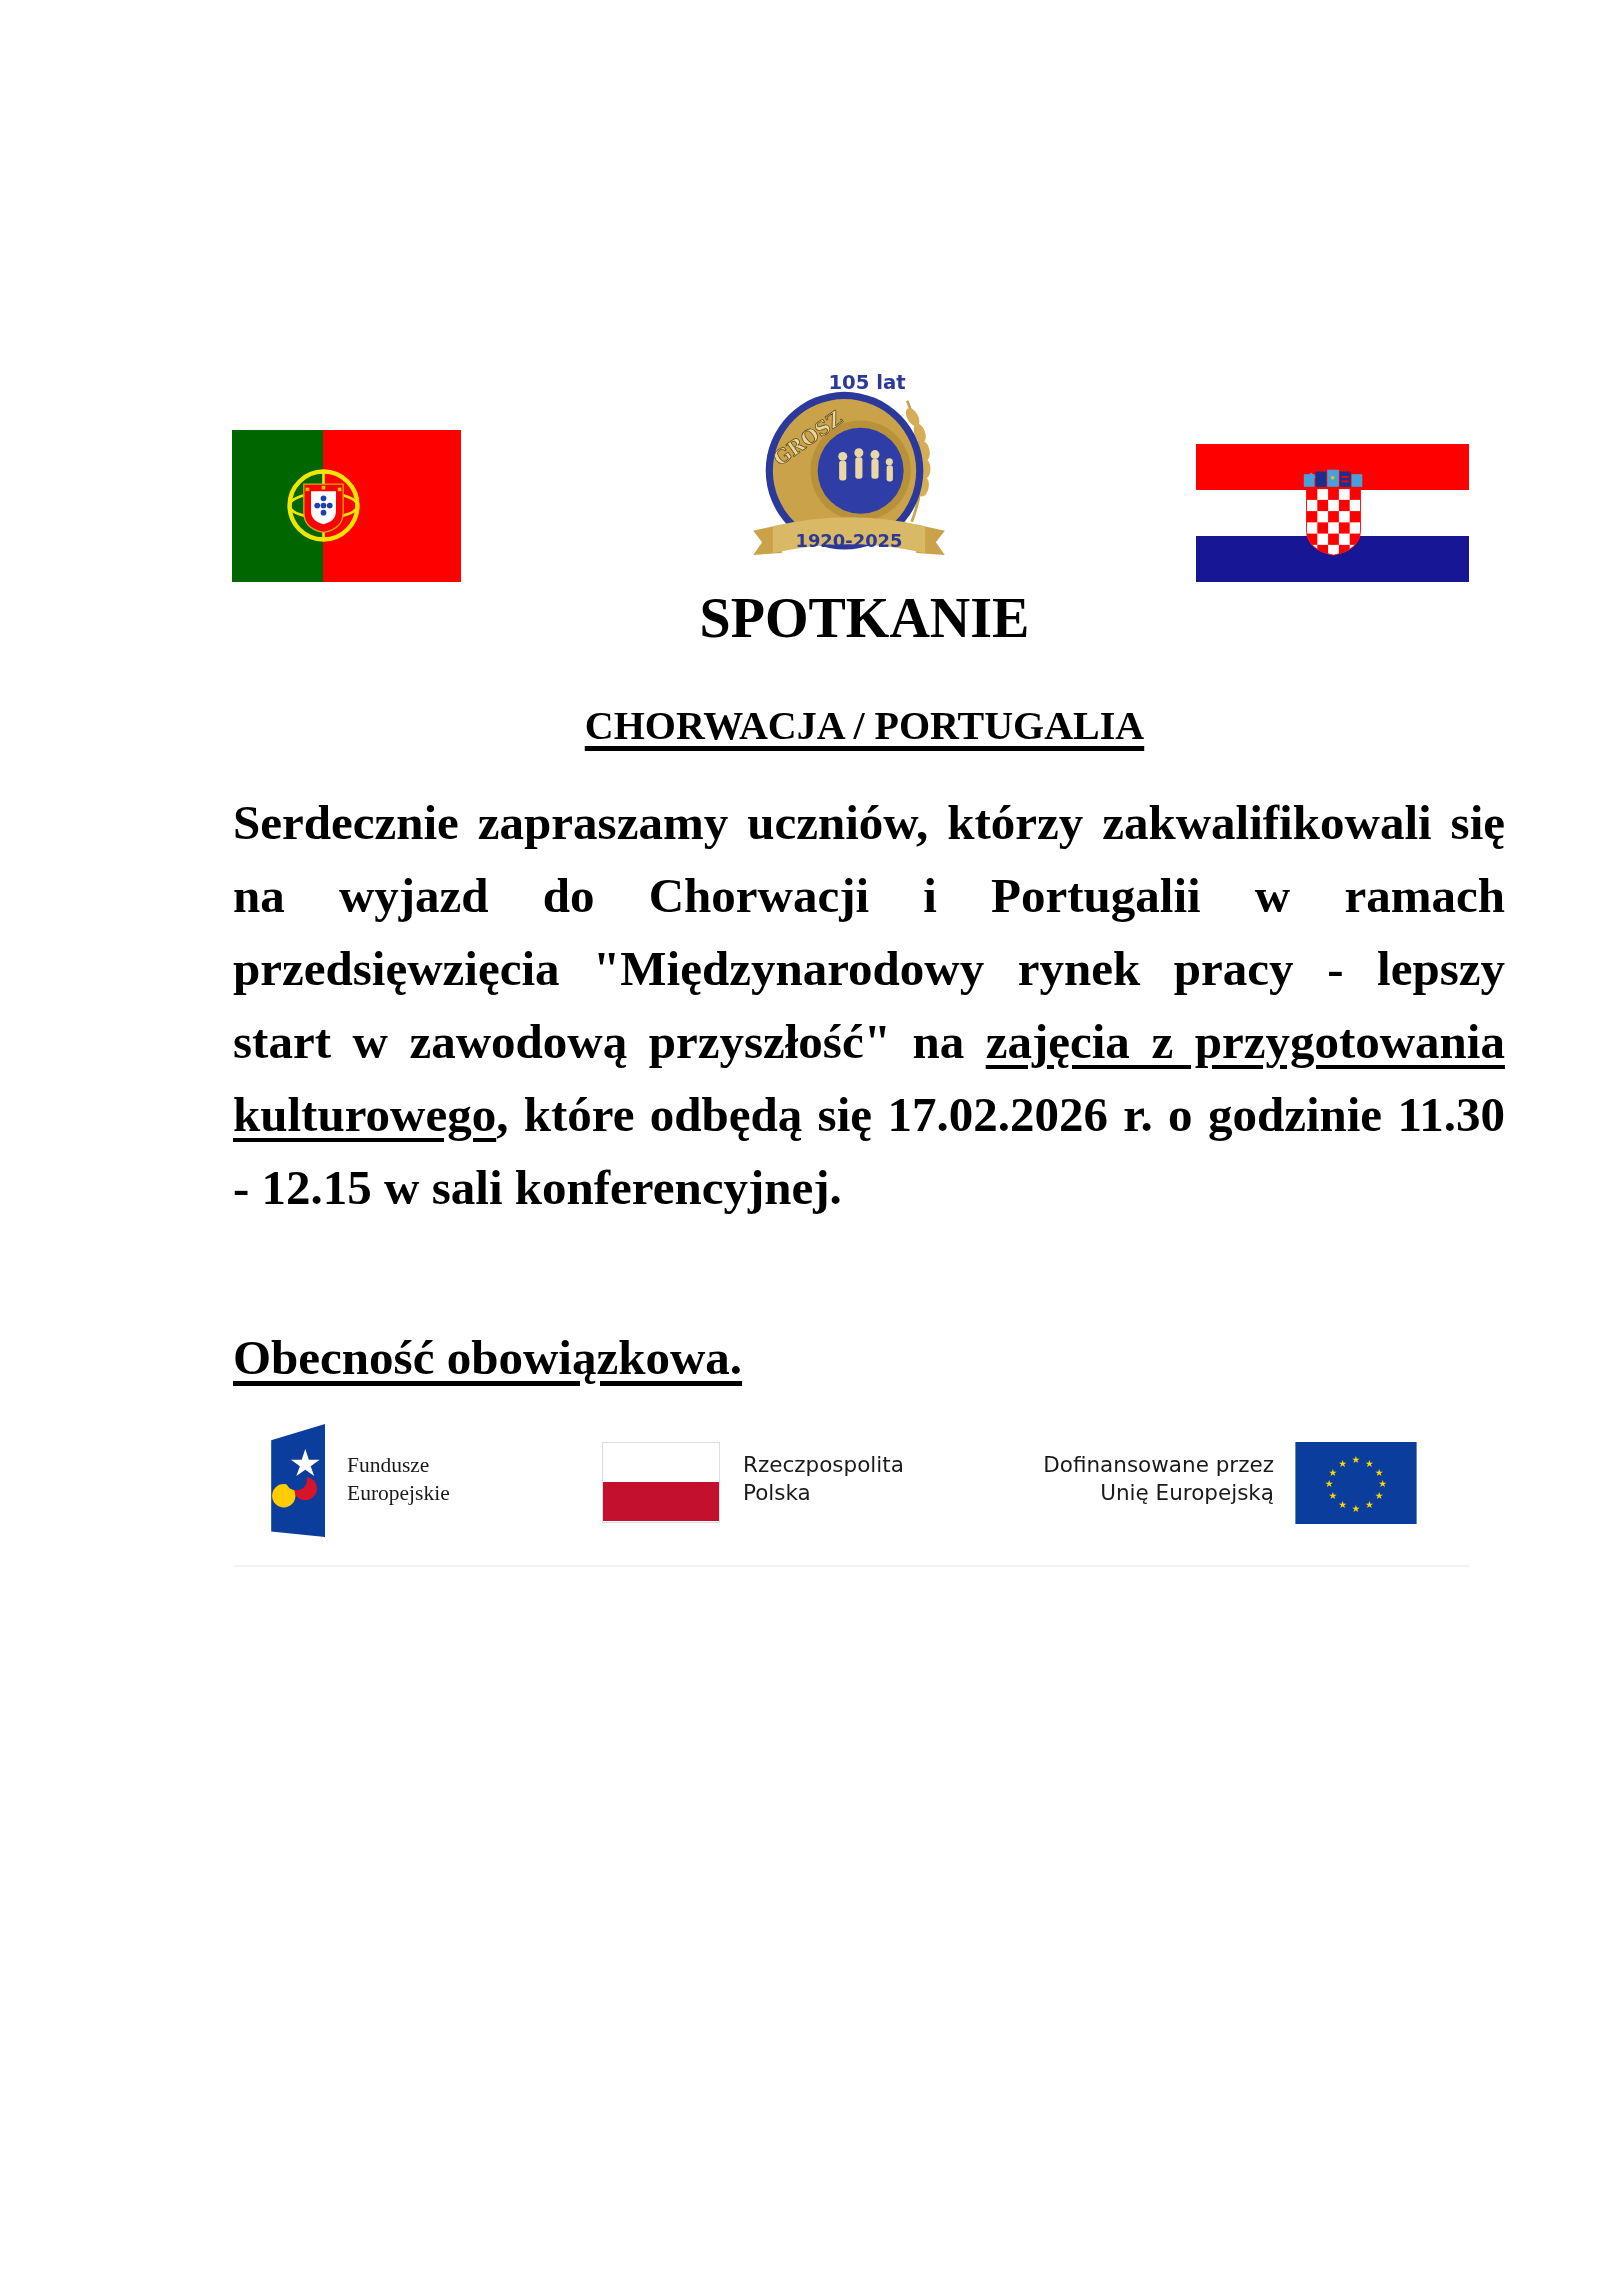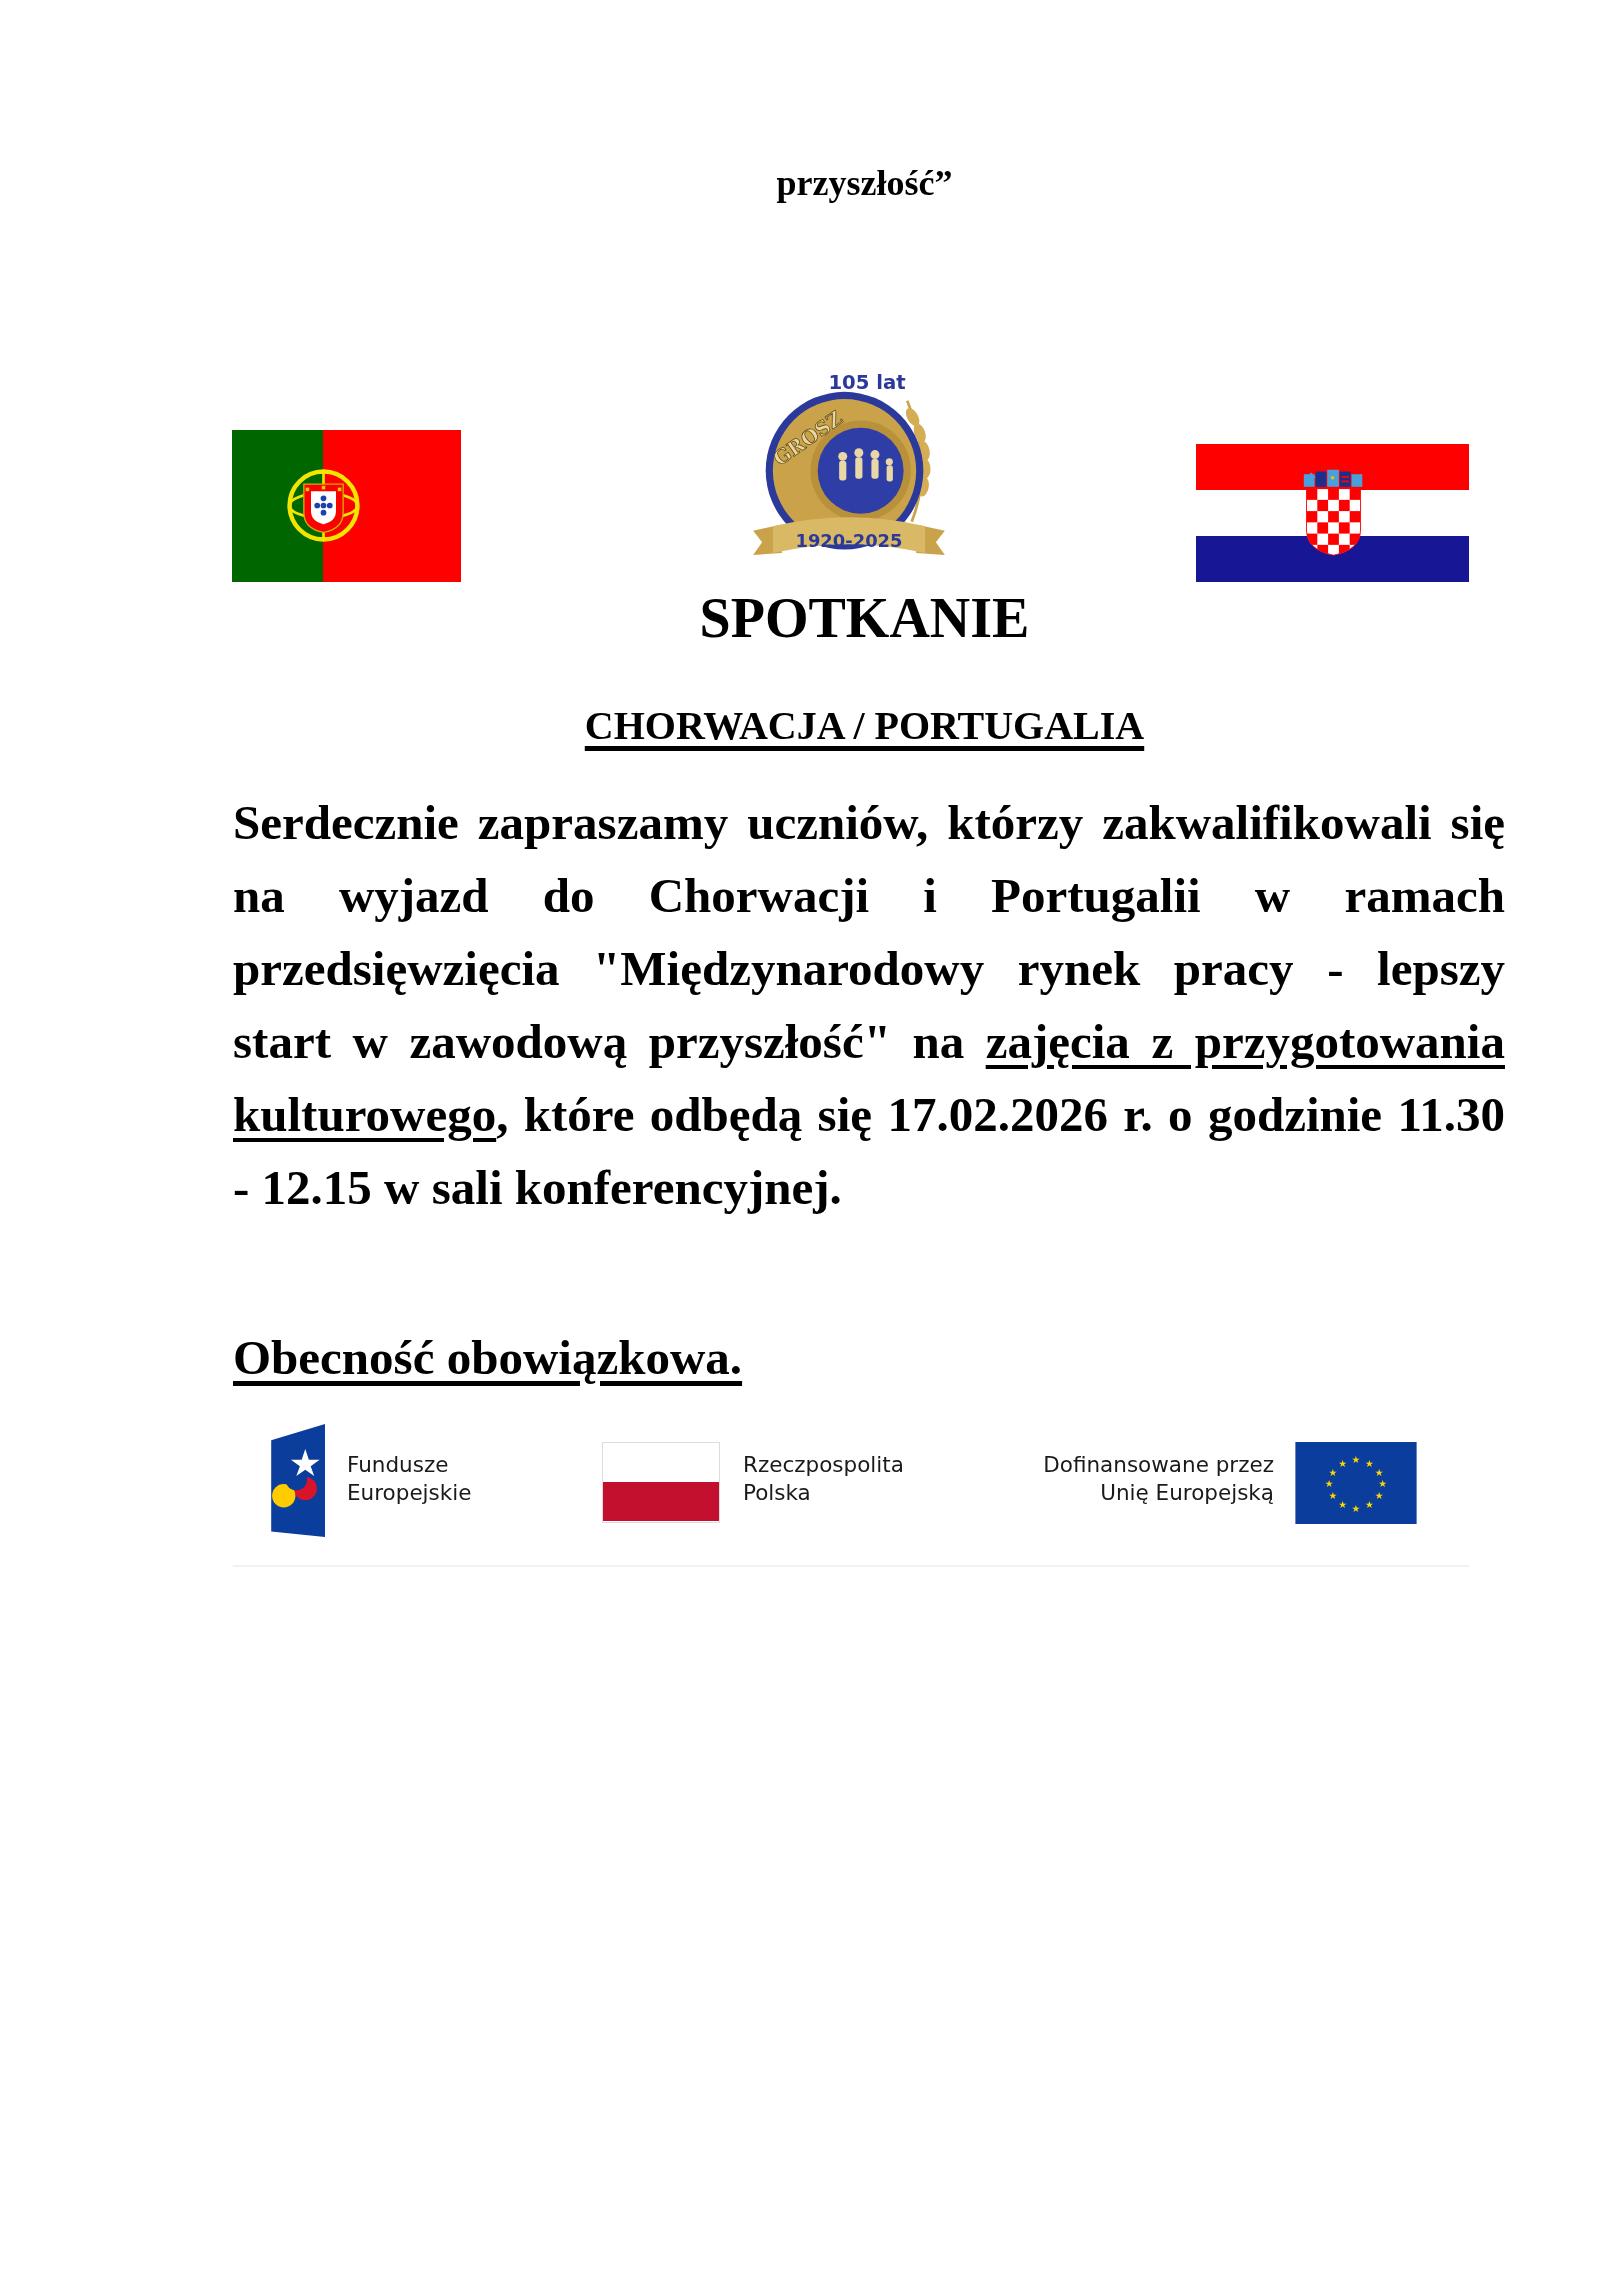--- a/index.html
+++ b/index.html
@@ -35,21 +35,20 @@
               text-decoration:underline; text-decoration-thickness:4.5px; text-underline-offset:7.2px; white-space:nowrap; }
 
   .logos { left:233px; top:1424px; width:1236px; height:125px; font-family:"DejaVu Sans", "Liberation Sans", sans-serif; }
   .logo-text { position:absolute; font-size:21.5px; line-height:28px; color:#1a1a1a; }
   .rule { left:233px; top:1565px; width:1236px; height:1.8px; background:#f2f2f2; }
 </style>
 </head>
 <body>
 
 <div class="abs header">
-  <div>przyszłość”</div>
 </div>
 
 <div class="abs flag-pt">
   <div class="g"></div>
     <div class="r"></div>
   <svg width="75" height="75" viewBox="0 0 84 84">
     <circle cx="42" cy="42" r="38" fill="none" stroke="#f2e600" stroke-width="5"></circle>
     <ellipse cx="42" cy="42" rx="38" ry="14" fill="none" stroke="#f2e600" stroke-width="3"></ellipse>
     <line x1="42" y1="4" x2="42" y2="80" stroke="#f2e600" stroke-width="3"></line>
     <path d="M20 18 H64 V50 Q64 68 42 72 Q20 68 20 50 Z" fill="#ff0000" stroke="#d0b000" stroke-width="1.5"></path>
@@ -151,21 +150,21 @@
 <div class="abs obecnosc">Obecność obowiązkowa.</div>
 
 <div class="abs logos">
   <svg style="position:absolute;left:38px;top:0" width="56" height="113" viewBox="0 0 62 126">
     <path d="M0 18 L60 0 L60 126 L0 120 Z" fill="#0a3d9c"></path>
     <circle cx="38" cy="72" r="13" fill="#d8142b"></circle>
     <circle cx="14" cy="80" r="13" fill="#ffcc00"></circle>
     <circle cx="28" cy="62" r="12" fill="#0a3d9c"></circle>
     <path d="M38 28 L42 40 L54 40 L44 47 L48 58 L38 51 L28 58 L32 47 L22 40 L34 40 Z" fill="#ffffff"></path>
   </svg>
-  <div class="logo-text" style="left:114px;top:27px;">
+  <div class="logo-text" style="left:114px;top:27px;font-family:Liberation Serif, serif;">
     <div>Fundusze</div>
     <div>Europejskie</div>
   </div>
 
   <div style="position:absolute;left:369px;top:18px;width:118px;height:81px;border:0.9px solid #dddddd;box-sizing:border-box;">
     <div style="height:39px;background:#ffffff;"></div>
     <div style="height:39px;background:#c4102f;"></div>
   </div>
   <div class="logo-text" style="left:510px;top:27px;">
     <div>Rzeczpospolita</div>

